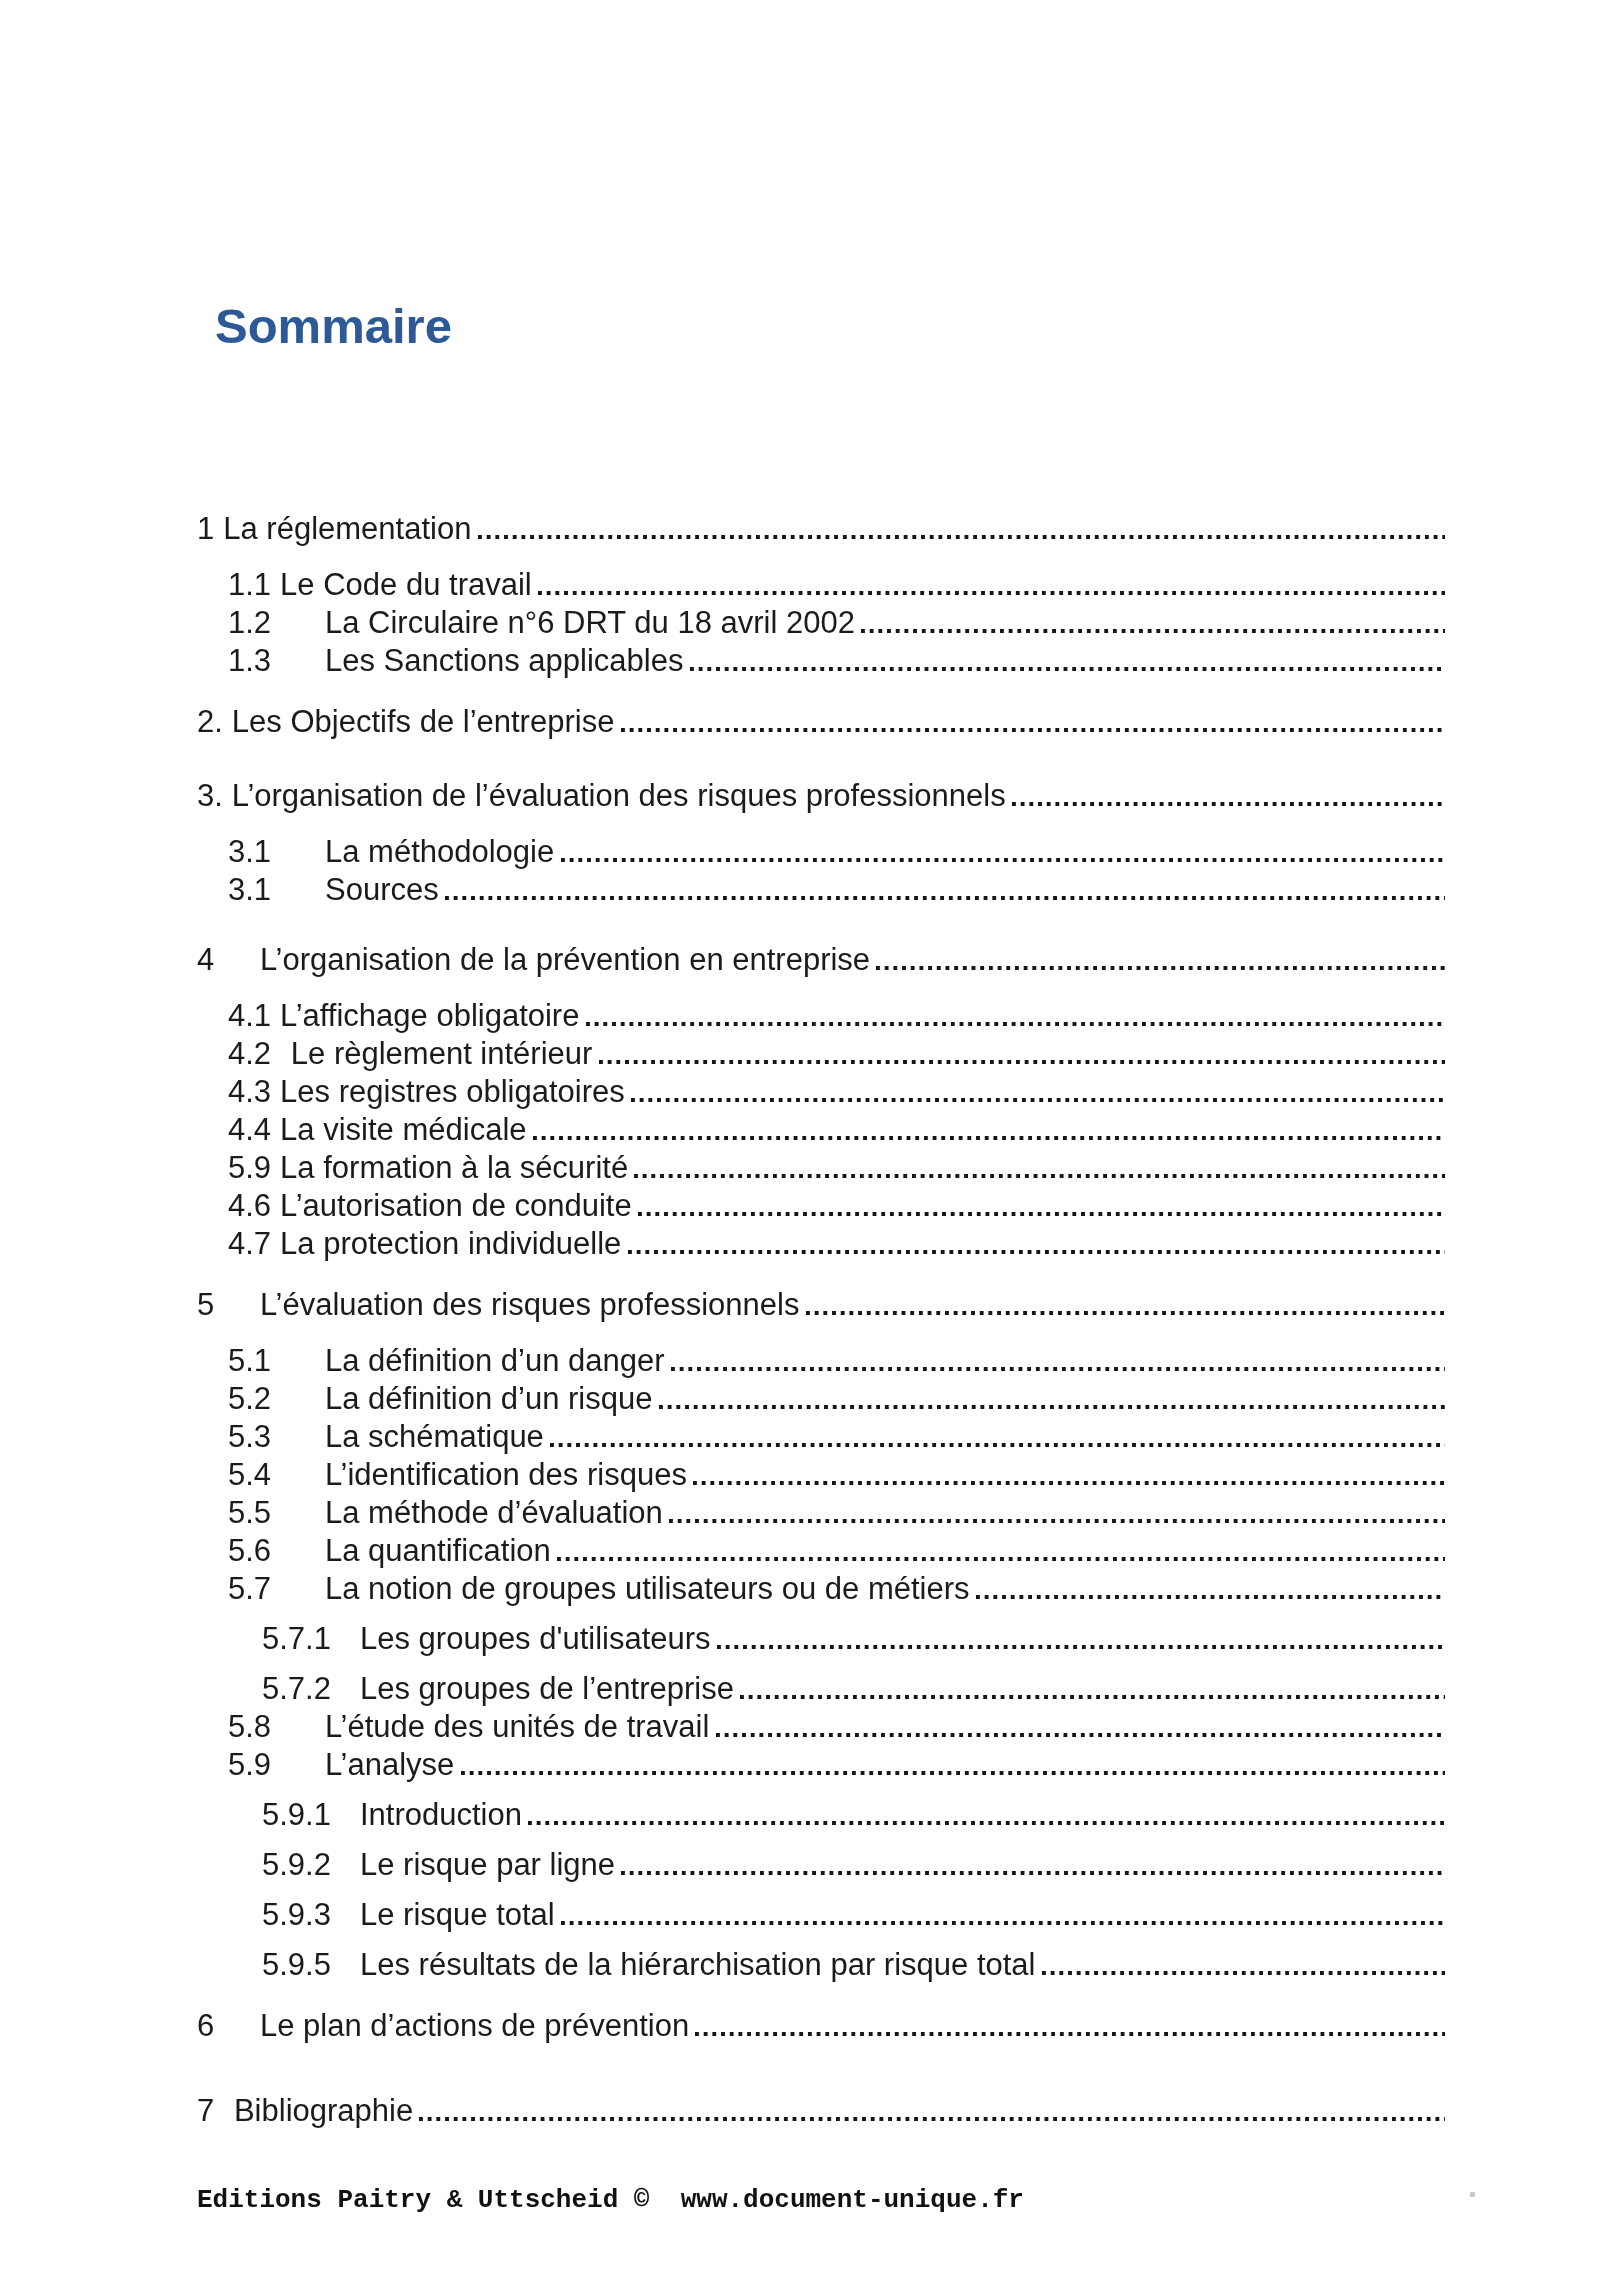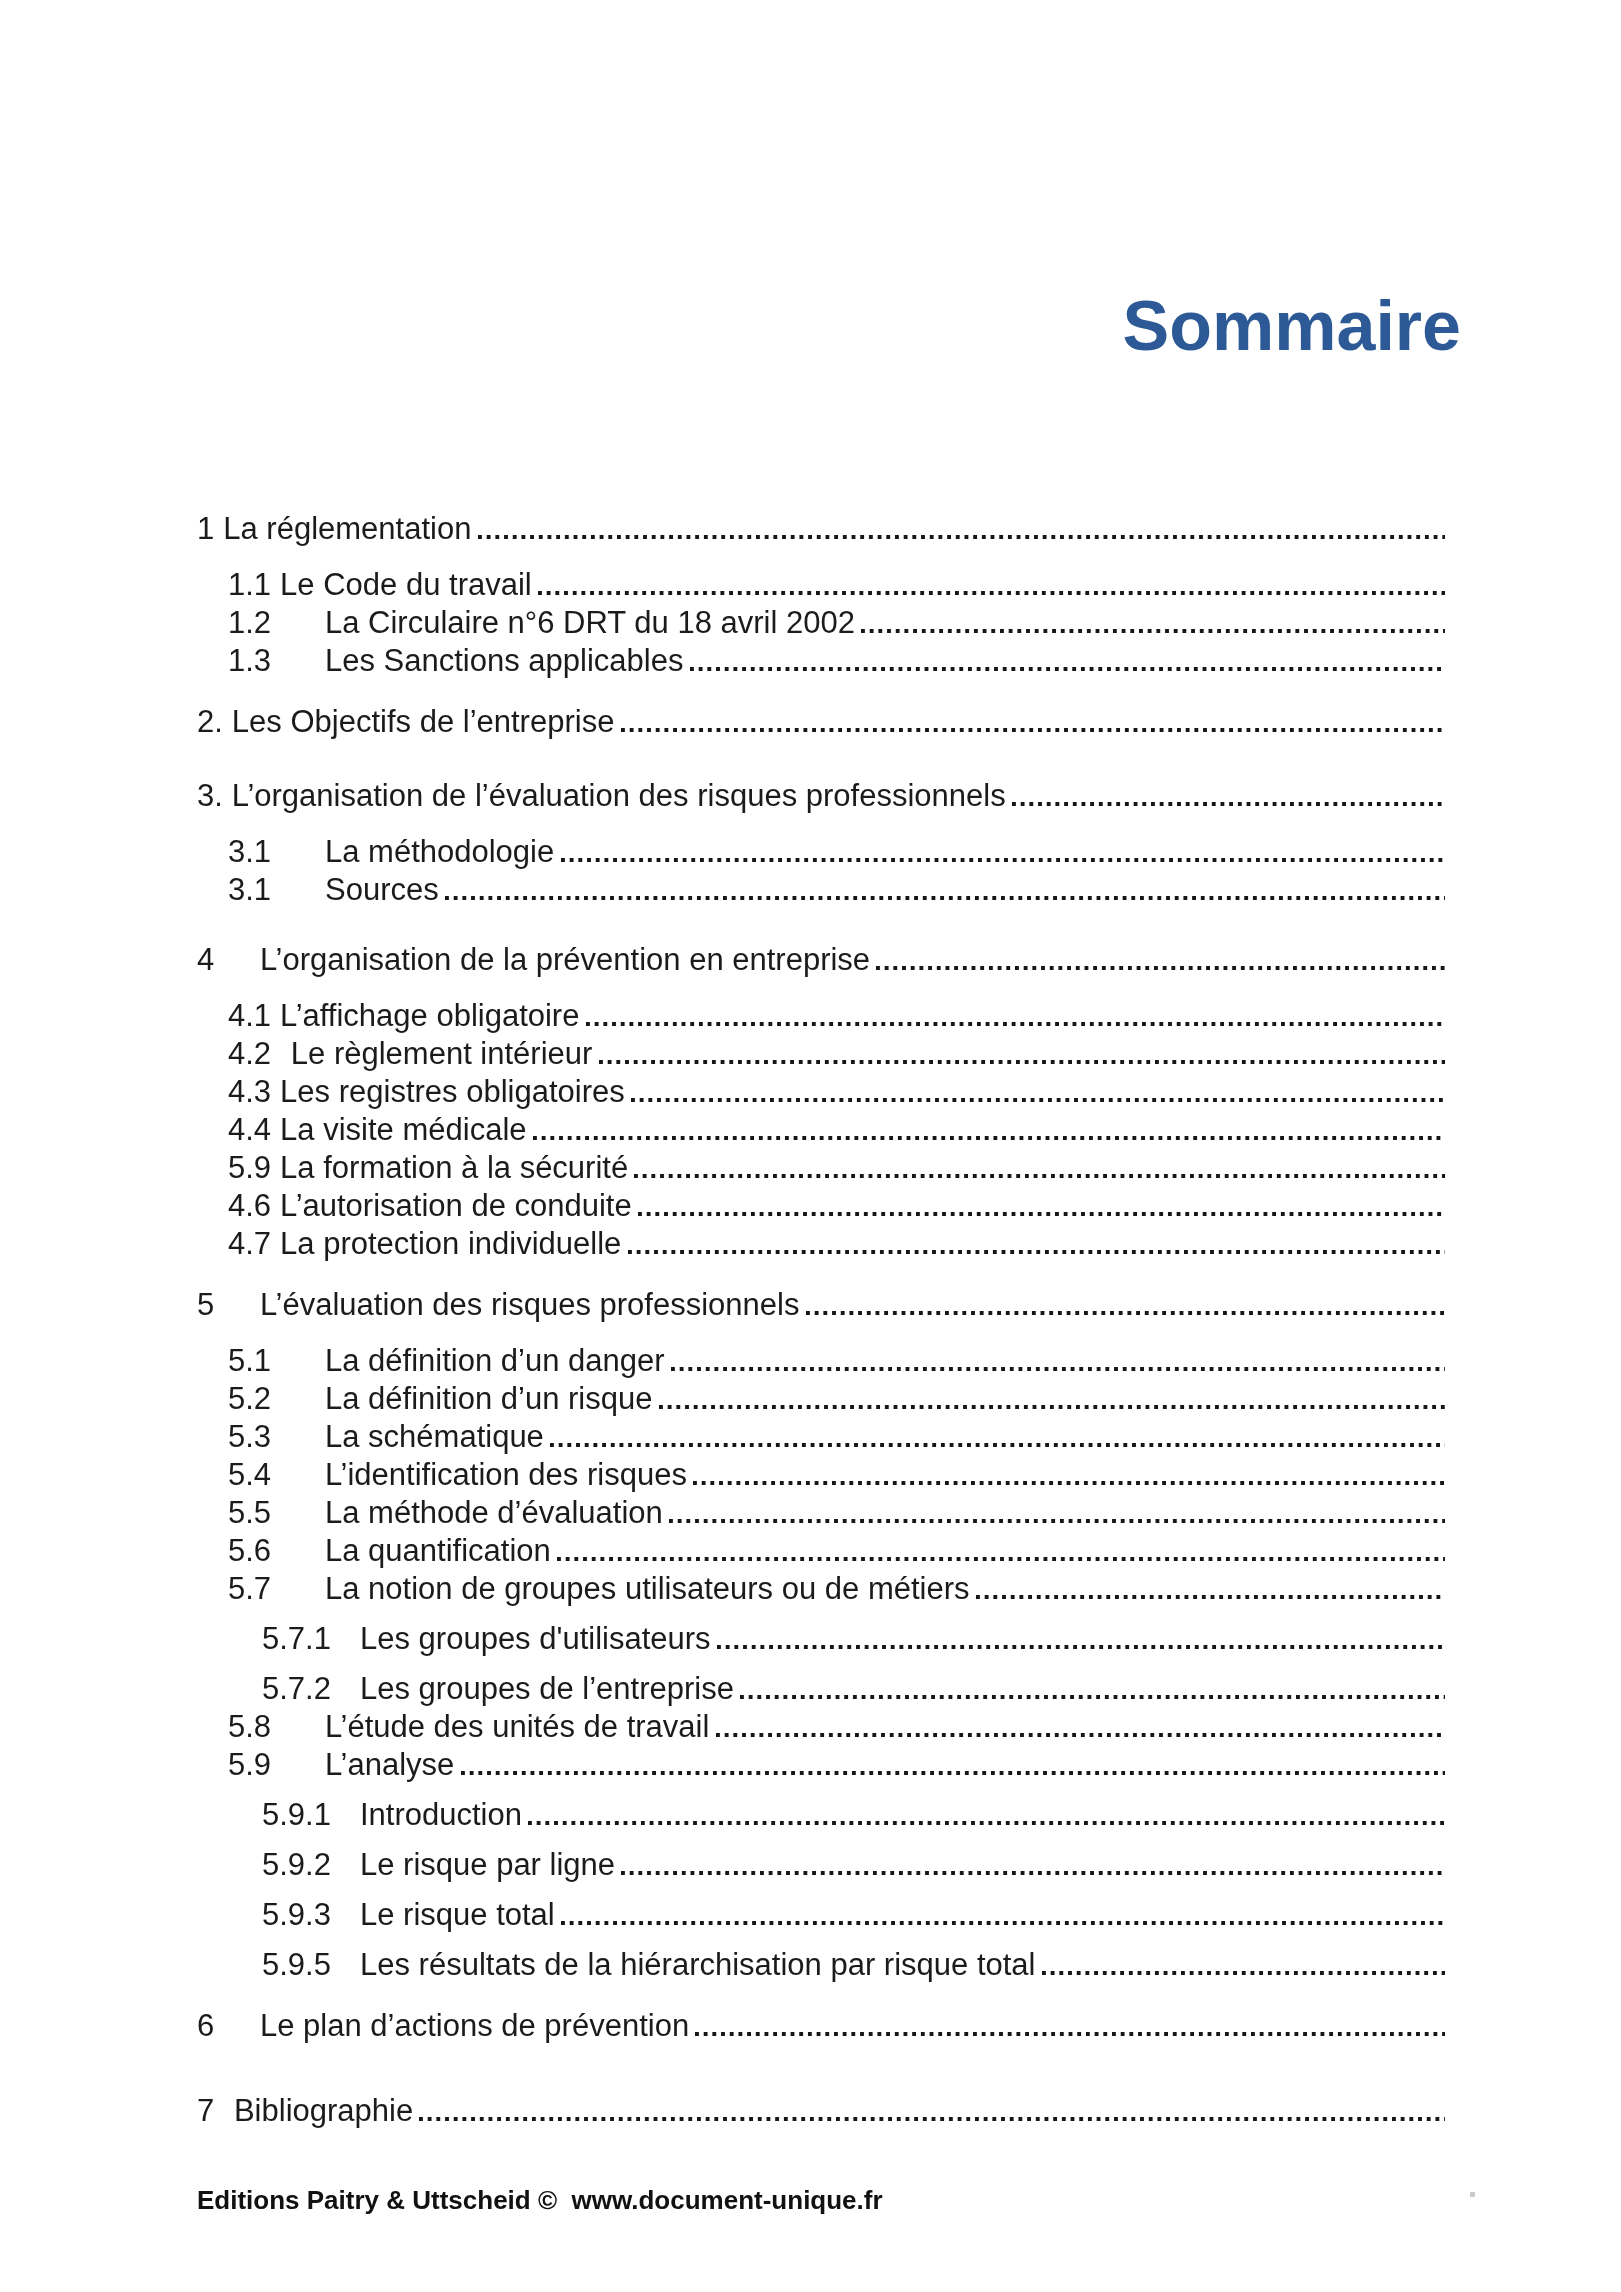--- a/index.html
+++ b/index.html
@@ -11,22 +11,22 @@
     font-family: "Liberation Sans", "DejaVu Sans", sans-serif;
     color: #1b1b1b;
     overflow: hidden;
   }
   .title {
     position: absolute;
     left: 215px;
     right: 161px;
     top: 290px;
     margin: 0;
-    text-align: right;
-    font-size: 70px;
+    text-align: left;
+    font-size: 49px;
     line-height: 72px;
     font-weight: bold;
     letter-spacing: 0;
   }
   .toc {
     position: absolute;
     left: 197px;
     top: 510px;
     width: 1248px;
   }
@@ -63,20 +63,21 @@
   }
   .footer {
     position: absolute;
     left: 197px;
     top: 2182px;
     font-size: 26px;
     line-height: 36px;
     font-weight: bold;
     color: #111111;
     white-space: pre;
+    font-family: Liberation Mono, monospace;
   }
   .artifact {
     position: absolute;
     left: 1470px;
     top: 2192px;
     width: 4.5px;
     height: 5.4px;
     background: #c9c9c9;
     border-radius: 0.9px;
   }

